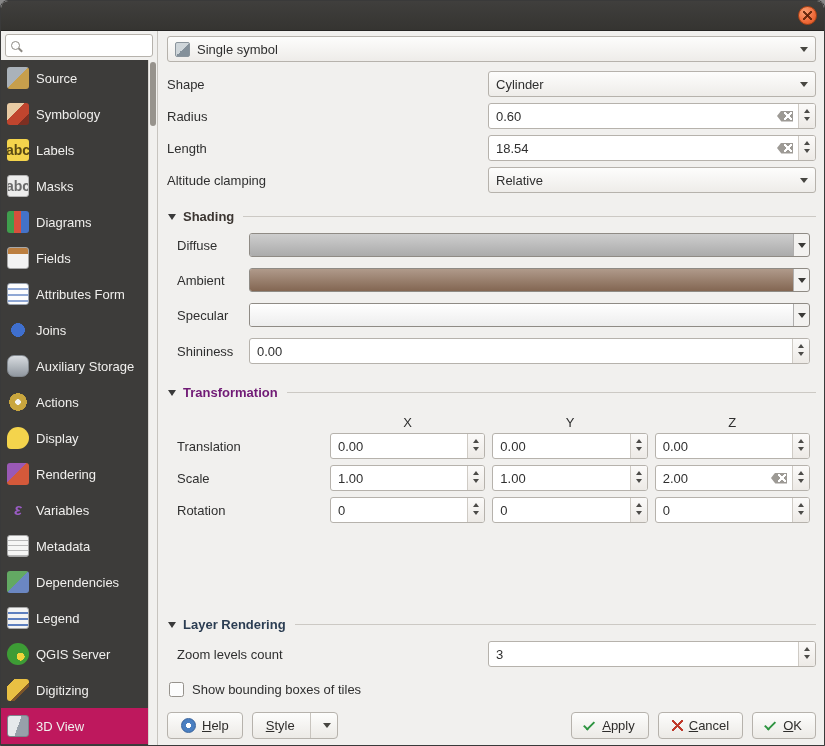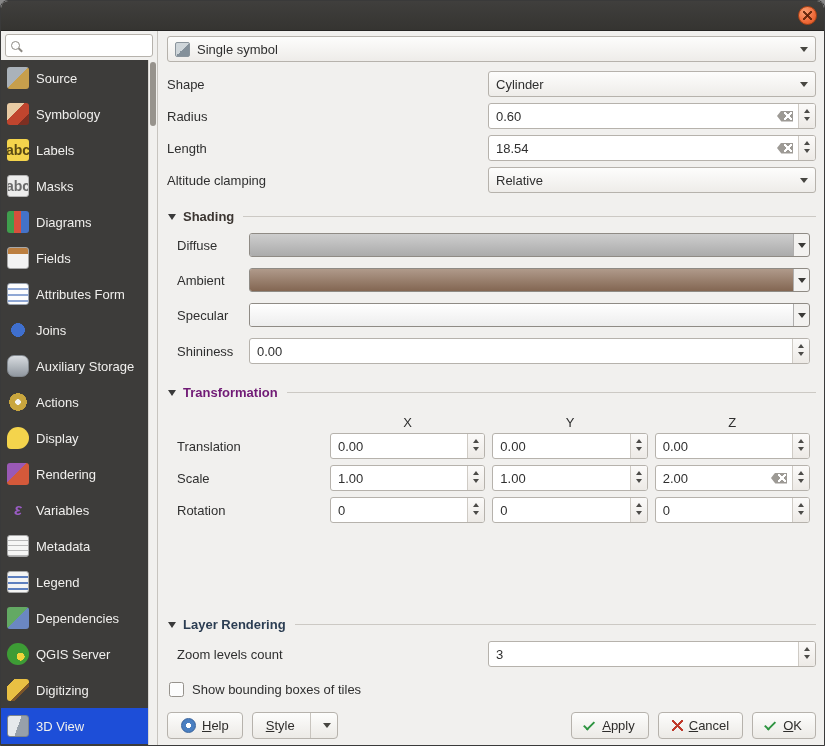--- a/index.html
+++ b/index.html
@@ -33,21 +33,21 @@
   .search-input{
     height:23px;display:flex;align-items:center;gap:5px;padding:0 5px;
     background:#fff;border:1px solid #b6b2ac;border-radius:3px;
   }
   .mag{width:9px;height:9px;border:1.6px solid #8d8a84;border-radius:50%;position:relative;flex:0 0 9px;}
   .mag::after{content:"";position:absolute;width:5px;height:1.7px;background:#8d8a84;right:-4px;bottom:-2px;transform:rotate(45deg);}
   .sidebar{flex:1;position:relative;background:#3d3c3a;padding-right:9px;overflow:hidden;}
   .sscroll{position:absolute;top:0;right:0;bottom:0;width:9px;background:#f1f0ee;border-left:1px solid #d8d5d0;}
   .sthumb{position:absolute;top:2px;left:1px;width:6px;height:64px;background:#97938d;border-radius:3px;}
   .side-item{height:36px;display:flex;align-items:center;gap:7px;padding:0 3px 0 6px;color:#f0efed;cursor:pointer;}
-  .side-item.selected{background:#1d4ed8;}
+  .side-item.selected{background:#be185d;}
   .slabel{line-height:15px;}
   .sicon{width:22px;height:22px;flex:0 0 22px;border-radius:3px;display:flex;align-items:center;justify-content:center;overflow:hidden;}
   .sicon-text{font-weight:bold;font-size:14px;line-height:9px;}
   .i-source{background:linear-gradient(135deg,#aab2ba 0 48%,#c79f4c 48%);}
   .i-symbology{background:linear-gradient(135deg,#e8cba4 0 40%,#c0452e 40% 75%,#7d2f22 75%);}
   .i-labels{background:#f4d44c;color:#5a4a14;}
   .i-masks{background:#ededec;color:#6b6b6b;border:1px solid #b5b5b5;}
   .i-diagrams{background:linear-gradient(90deg,#3f9e4d 0 32%,#d7503c 32% 64%,#4472c8 64%);}
   .i-fields{background:linear-gradient(#bc7f40 0 30%,#f3f3f3 30%);border:1px solid #a8a8a8;}
   .i-attrs{background:repeating-linear-gradient(#fdfdfd 0 4px,#8fa7d4 4px 6px);border:1px solid #9aa3b0;}
@@ -209,26 +209,26 @@
           <span class="sicon i-variables">
               <span>ε</span>
             </span>
           <span class="slabel">Variables</span>
         </div>
         <div class="side-item">
           <span class="sicon i-metadata"></span>
           <span class="slabel">Metadata</span>
         </div>
         <div class="side-item">
+          <span class="sicon i-dependencies"></span>
+          <span class="slabel">Dependencies</span>
+        </div>
+        <div class="side-item">
           <span class="sicon i-legend"></span>
           <span class="slabel">Legend</span>
-        </div>
-        <div class="side-item">
-          <span class="sicon i-dependencies"></span>
-          <span class="slabel">Dependencies</span>
         </div>
         <div class="side-item">
           <span class="sicon i-qgis"></span>
           <span class="slabel">QGIS Server</span>
         </div>
         <div class="side-item">
           <span class="sicon i-digitizing"></span>
           <span class="slabel">Digitizing</span>
         </div>
         <div class="side-item selected">

